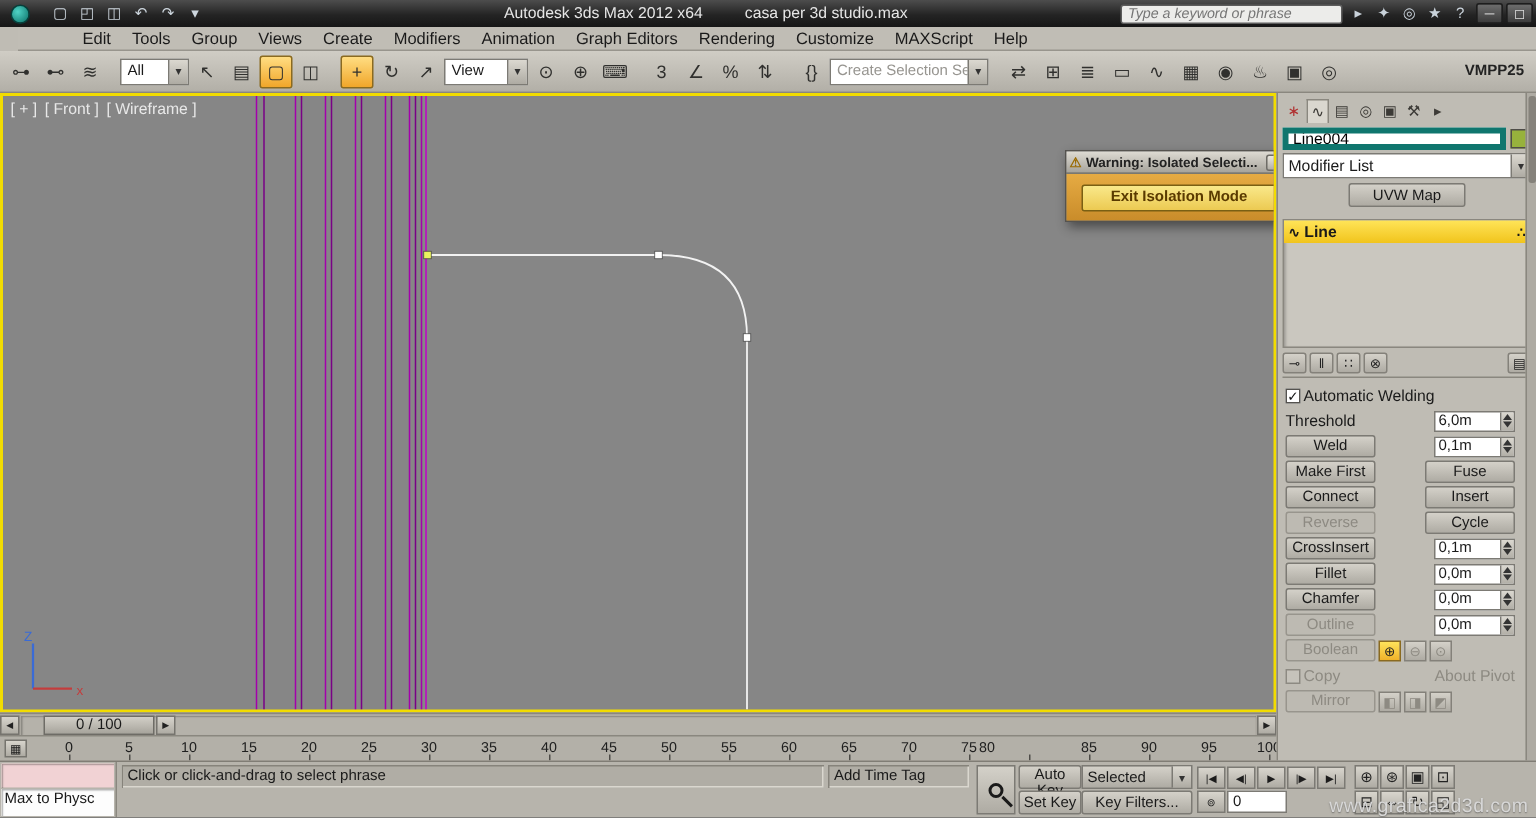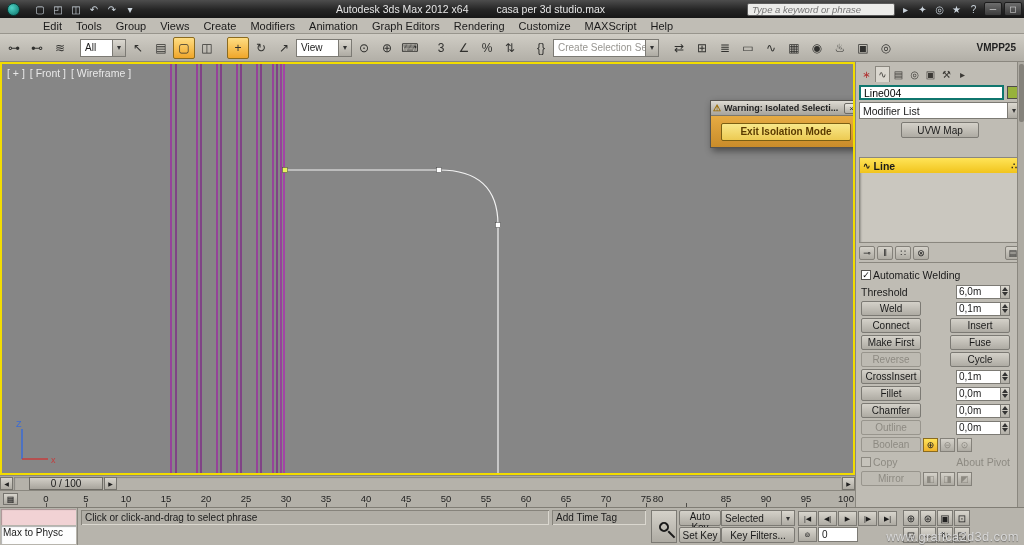--- a/index.html
+++ b/index.html
@@ -12,21 +12,21 @@
   .logo span{width:13px;height:13px;border-radius:50%;background:radial-gradient(circle at 35% 35%,#4fd4c6,#0a6f66);border:1px solid #063f3a;display:block;}
   .qat{display:flex;gap:2px;margin-left:8px;}
   .qicon{width:16px;height:14px;display:flex;align-items:center;justify-content:center;color:#cdd6de;font-size:10px;}
   .tb-center{position:absolute;left:336px;top:0;height:18px;display:flex;align-items:center;gap:28px;font-size:10.5px;color:#e6e6e6;}
   .tb-right{margin-left:auto;display:flex;align-items:center;gap:3px;}
   .search{width:148px;height:13px;font-size:9.5px;font-style:italic;color:#777;background:#ececea;border:1px solid #5c5c5c;padding:0 4px;border-radius:2px;}
   .icicon{width:15px;height:14px;color:#c9d2da;font-size:10px;display:flex;align-items:center;justify-content:center;}
   .winbtn{width:18px;height:14px;background:linear-gradient(#6d6d6d,#3b3b3b);border:1px solid #1d1d1d;color:#ddd;font-size:9px;display:flex;align-items:center;justify-content:center;border-radius:2px;}
 
   
-  .menubar{height:16px;display:flex;align-items:center;padding-left:36px;background:#c0bdb5;border-bottom:1px solid #98958d;}
+  .menubar{height:16px;display:flex;align-items:center;padding-left:36px;background:#c0bdb5;border-bottom:1px solid #98958d;margin-left:12px;}
   .menu-item{padding:0 7px;font-size:11px;cursor:default;}
 
   
   .toolbar{height:28px;display:flex;align-items:center;background:linear-gradient(#d0cdc5,#b2afa7);border-bottom:1px solid #8a877f;padding:0 3px;gap:1px;}
   .ticon{width:22px;height:22px;display:flex;align-items:center;justify-content:center;font-size:12px;color:#30302e;border:1px solid transparent;}
   .ticon.active{background:linear-gradient(#ffdd82,#f0a62a);border:1px solid #8a6a20;border-radius:2px;}
   .tsep{width:7px;height:22px;}
   .tselect{height:18px;background:#fff;border:1px solid #7c7a74;display:flex;align-items:center;font-size:10px;padding-left:4px;}
   .tselect .tsel-text{white-space:nowrap;overflow:hidden;}
   .tselect .hint{color:#979590;}
@@ -59,25 +59,25 @@
   .mini-curve-btn{position:absolute;left:3px;top:2px;width:15px;height:12px;background:linear-gradient(#d7d4cc,#aeaba3);border:1px solid #76746e;font-size:8px;display:flex;align-items:center;justify-content:center;}
   .tick-label{position:absolute;top:2px;transform:translateX(-50%);color:#1e1e1e;}
   .tick-mark{position:absolute;bottom:0;width:1px;height:4px;background:#4e4c48;}
 
   
   .cmd-panel{flex:1;background:#bfbcb4;border-left:1px solid #8a877f;display:flex;flex-direction:column;padding:2px 3px 0 3px;position:relative;}
   .cp-tabs{display:flex;gap:1px;height:19px;align-items:flex-end;padding-bottom:1px;}
   .cp-tab{width:15px;height:16px;display:flex;align-items:center;justify-content:center;font-size:10px;color:#3c3a36;}
   .cp-tab.active{background:#dad7cf;border:1px solid #8a877f;border-bottom:none;}
   .cp-name-row{display:flex;align-items:center;gap:3px;margin:2px 0;}
-  .cp-name{flex:1;height:15px;font-size:10.5px;background:#fff;border:2px solid #0f766e;padding:0 3px;min-width:0;}
+  .cp-name{flex:1;height:15px;font-size:10.5px;background:#fff;border:4px solid #0f766e;padding:0 3px;min-width:0;}
   .swatch{width:14px;height:13px;background:#97b23c;border:1px solid #4e4c48;}
   .cp-dd{height:17px;background:#fff;border:1px solid #7c7a74;display:flex;align-items:center;font-size:10.5px;padding-left:3px;margin-bottom:3px;}
   button.std{background:linear-gradient(#d4d1c9,#aeaba3);border:1px solid #7c7a74;border-radius:2px;font-size:10px;color:#1a1a1a;}
-  .cp-uvw{display:block;width:78px;height:16px;margin:0 auto 19px;}
+  .cp-uvw{display:block;width:78px;height:16px;margin:0 auto 8px;}
   .cp-stack{height:86px;background:#cac7bf;border:1px solid #8a877f;box-shadow:inset 1px 1px 2px rgba(0,0,0,.25);margin-bottom:2px;}
   .stack-row{height:15px;display:flex;align-items:center;background:linear-gradient(#ffe458,#f1c41c);font-size:10.5px;font-weight:bold;padding:0 3px;gap:3px;}
   .stack-ico{font-size:9px;}
   .stack-dots{margin-left:auto;font-size:9px;}
   .cp-stacktools{display:flex;gap:2px;height:18px;align-items:center;border-bottom:1px solid #8a877f;margin-bottom:2px;padding-bottom:2px;}
   .sticon{width:16px;height:14px;font-size:9px;display:flex;align-items:center;justify-content:center;background:linear-gradient(#d4d1c9,#aeaba3);border:1px solid #84817a;border-radius:2px;color:#222;}
   .sticon.last{margin-left:auto;}
   .cp-rollouts{flex:1;overflow:hidden;position:relative;padding:1px 11px 0 2px;}
   .cp-scroll{position:absolute;right:0;top:0;bottom:0;width:7px;background:#aeaba3;border-left:1px solid #8a877f;}
   .cp-thumb{position:absolute;top:2px;left:1px;width:5px;height:58px;background:#85827b;border-radius:2px;}
@@ -384,26 +384,26 @@
               <button class="std rbtn">Weld</button>
               <div class="spin">
                 <span class="val">0,1m</span>
                 <div class="arr">
                   <span class="tri-up"></span>
                   <span class="tri-dn"></span>
                 </div>
               </div>
             </div>
             <div class="rrow">
+              <button class="std rbtn">Make First</button>
+              <button class="std rbtn" style="margin-left: auto;">Fuse</button>
+            </div>
+            <div class="rrow">
               <button class="std rbtn">Connect</button>
               <button class="std rbtn" style="margin-left: auto;">Insert</button>
-            </div>
-            <div class="rrow">
-              <button class="std rbtn">Make First</button>
-              <button class="std rbtn" style="margin-left: auto;">Fuse</button>
             </div>
             <div class="rrow">
               <button class="std rbtn dis">Reverse</button>
               <button class="std rbtn" style="margin-left: auto;">Cycle</button>
             </div>
             <div class="rrow">
               <button class="std rbtn">CrossInsert</button>
               <div class="spin">
                 <span class="val">0,1m</span>
                 <div class="arr">

